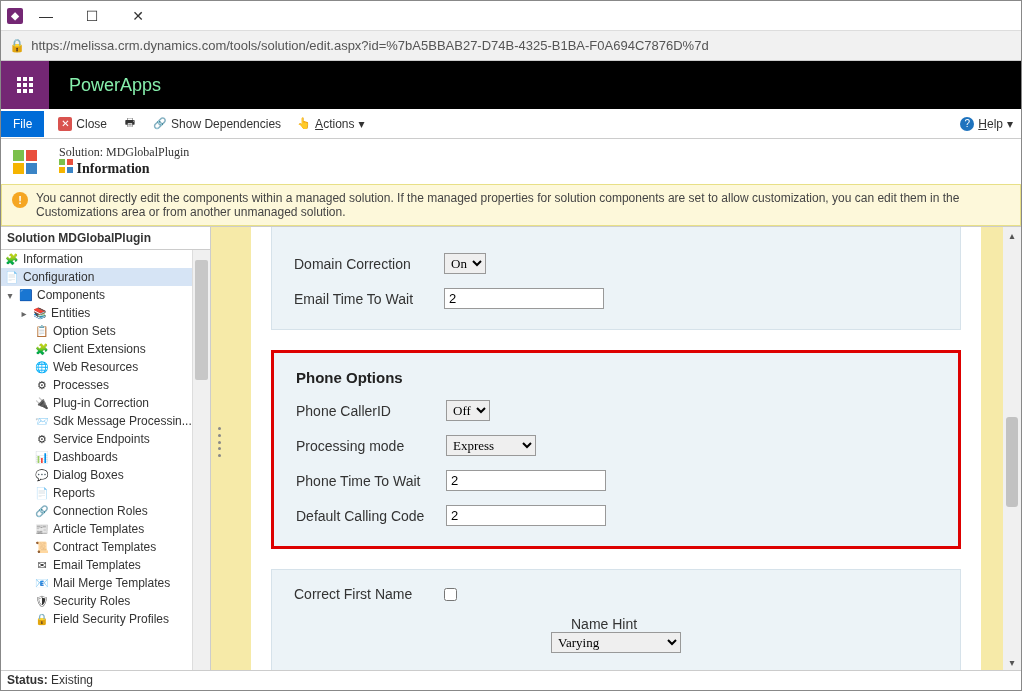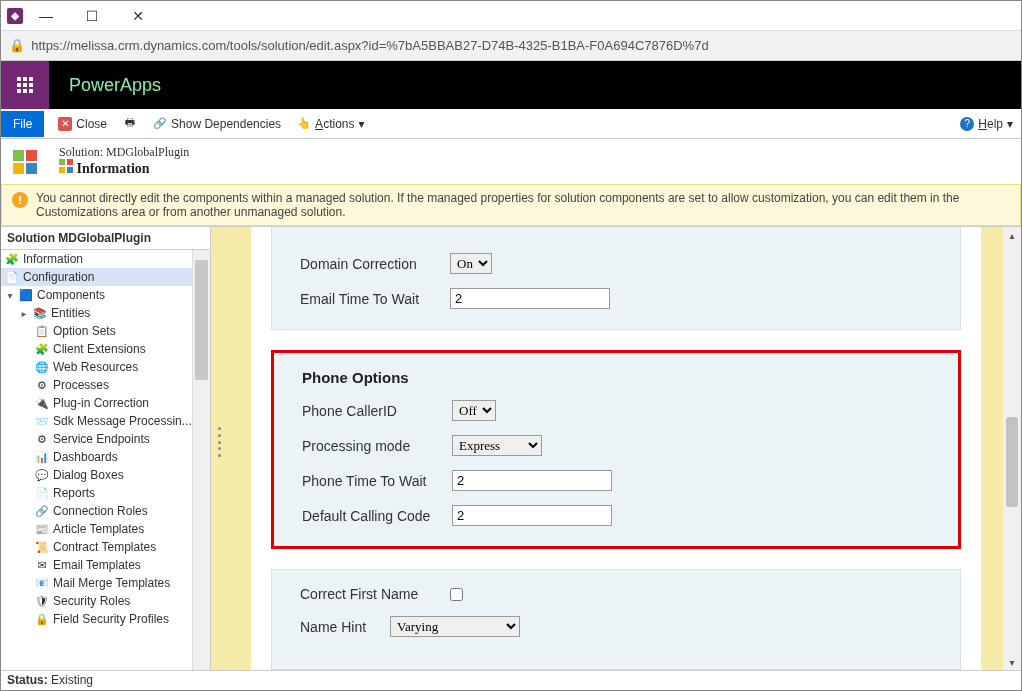--- a/index.html
+++ b/index.html
@@ -46,21 +46,21 @@
 .tree .twisty { width:10px; display:inline-block; text-align:center; color:#666; font-size:10px;}
 .ico { width:14px; height:14px; display:inline-flex; align-items:center; justify-content:center; font-size:11px;}
 .main-area { flex:1; background:#f6eaa8; position:relative; overflow:hidden;}
 .grip { position:absolute; left:7px; top:200px; width:5px; height:30px; display:flex; flex-direction:column; justify-content:space-between;}
 .grip span{width:3px;height:3px;background:#888;border-radius:50%;}
 .ma-scroll { position:absolute; right:0; top:0; bottom:0; width:18px; background:#f0f0f0;}
 .ma-scroll .thumb { position:absolute; left:3px; right:3px; top:190px; height:90px; background:#c2c2c2; border-radius:3px;}
 .ma-scroll .arr { position:absolute; left:0; right:0; height:16px; display:flex; align-items:center; justify-content:center; font-size:10px; color:#555;}
 .ma-scroll .arr.up{top:0;} .ma-scroll .arr.dn{bottom:0;}
 .form-pane { position:absolute; left:40px; right:40px; top:-10px; bottom:0; background:#fff; padding: 0 20px;}
-.section { background:#ecf3f7; border:1px solid #d6e2ea; margin-bottom:20px; padding:16px 28px;}
+.section { background:#ecf3f7; border:1px solid #d6e2ea; margin-bottom:20px; padding:16px 22px;}
 .section.partial-top { margin-top:0;}
 .section h3 { font-size:15px; font-weight:bold; color:#222; margin-bottom:14px;}
 .frow { display:flex; align-items:center; margin-bottom:14px; font-size:14px; color:#333;}
 .frow:last-child{margin-bottom:4px;}
 .frow label { width:150px; }
 .frow select { font-size:13px; padding:1px 2px; border:1px solid #999; background:#efefef;font-family:Liberation Serif, serif;}
 .frow input[type=text] { font-size:13px; padding:2px 4px; border:1px solid #999; width:160px;}
 .highlight-box { border:3px solid #d00; }
 .statusbar { height:20px; border-top:1px solid #ccc; font-size:12px; padding:2px 6px; color:#333; background:#fff;}
 .small-icon{font-size:12px;}
@@ -298,21 +298,21 @@
             <label>Default Calling Code</label>
             <input type="text" value="2" style="">
           </div>
         </div>
 
         <div class="section">
           <div class="frow">
             <label>Correct First Name</label>
             <input type="checkbox" style="">
           </div>
-          <div class="frow" style="margin-bottom:16px;">
+          <div class="frow" style="margin-bottom:16px;flex-direction:column;">
             <label style="width:90px;">Name Hint</label>
             <select style="width:130px;"><option>Varying</option></select>
           </div>
         </div>
 
       </div>
       <div class="ma-scroll">
         <div class="arr up">▴</div>
         <div class="thumb"></div>
         <div class="arr dn">▾</div>

